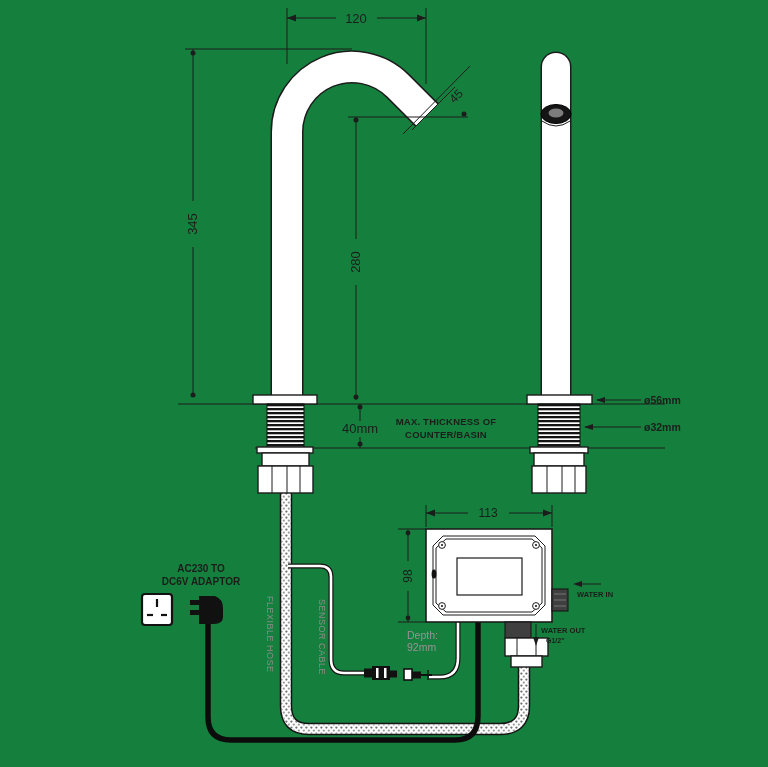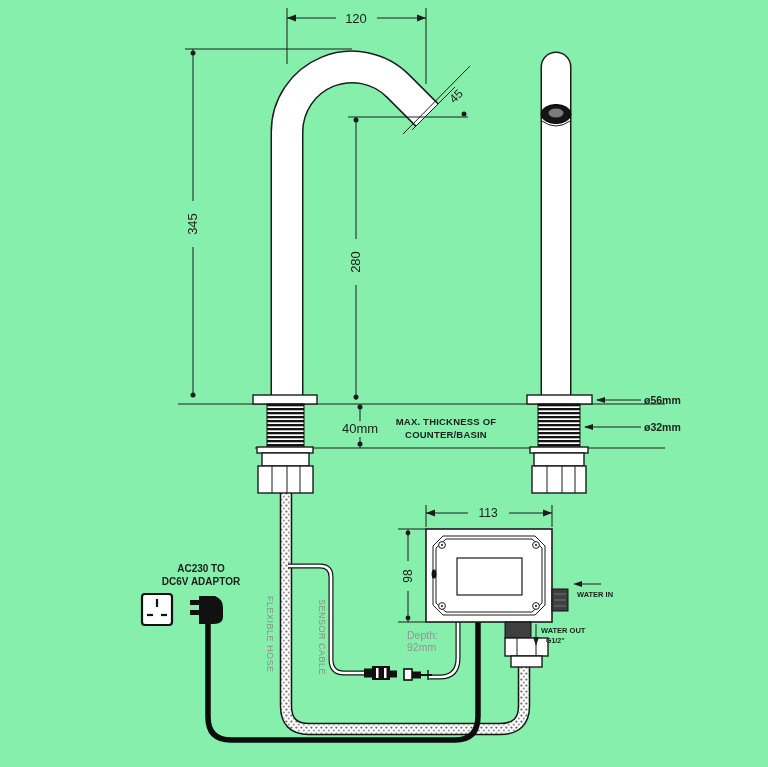--- a/index.html
+++ b/index.html
@@ -1,16 +1,16 @@
 <!DOCTYPE html>
 <html><head>
 <meta charset="utf-8">
 <style>
   html,body{margin:0;padding:0;background:#ffffff;}
-  .canvas{width:768px;height:767px;background:#86efac;position:relative;overflow:hidden;text-align:center;}
+  .canvas{width:768px;height:767px;background:#15803d;position:relative;overflow:hidden;text-align:center;}
   svg{display:block;}
   text{font-family:"Liberation Sans",sans-serif;fill:#1c1c1c;}
   .dim{font-size:13px;}
   .dim-sm{font-size:12px;}
   .dia{font-size:10.5px;font-weight:700;}
   .note{font-size:9.5px;font-weight:700;letter-spacing:.2px;}
   .tiny{font-size:7.5px;font-weight:700;}
   .tiny2{font-size:7px;font-weight:700;}
   .adap{font-size:10px;font-weight:700;}
   .graylab{font-size:9px;fill:#8c8c8c;letter-spacing:.5px;}

